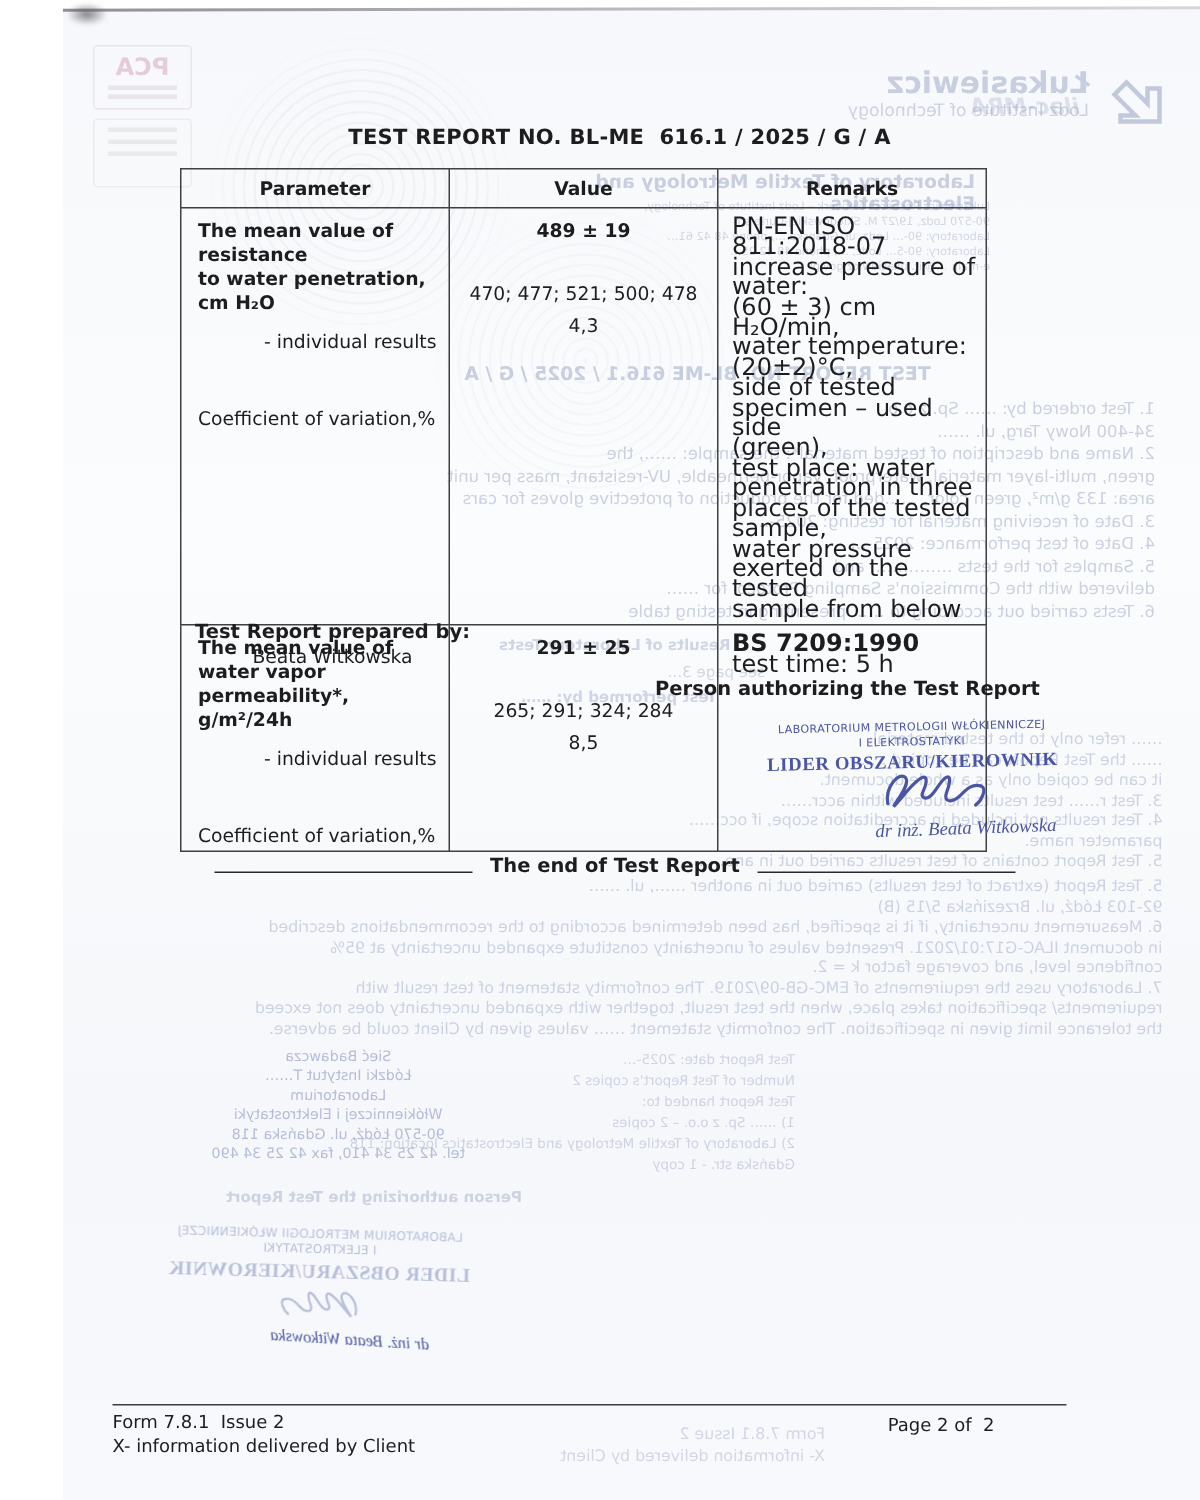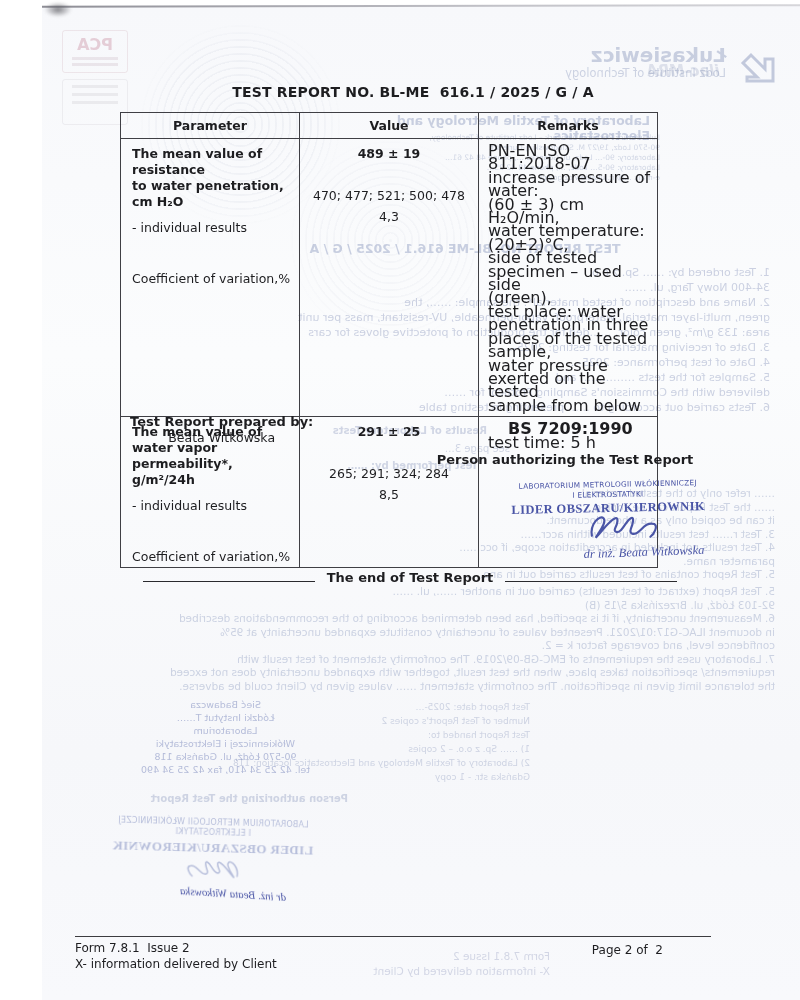--- a/index.html
+++ b/index.html
@@ -49,26 +49,26 @@
   .fg{position:absolute;}
   .title{left:120px;top:84px;width:586px;text-align:center;font-weight:bold;font-size:14px;white-space:pre;letter-spacing:.2px;}
   .tblwrap{left:120px;top:112px;width:586px;}
   table.rep{border-collapse:collapse;table-layout:fixed;width:538px;}
   table.rep th,table.rep td{border:1.3px solid #3f3f44;}
   table.rep th{height:25px;font-size:12.5px;font-weight:bold;text-align:center;padding:0;}
   td.param{width:225px;vertical-align:top;padding:7px 8px 3px 11px;font-size:12.5px;}
   td.val{width:161px;vertical-align:top;text-align:center;padding:7px 4px 5px;font-size:12.5px;}
   td.rem{width:200px;vertical-align:top;padding:5px 6px 4px 9px;font-size:16px;line-height:13.4px;}
   .pm{font-weight:bold;line-height:16px;margin-bottom:10px;}
-  .psub1{line-height:15px;margin-bottom:6px;}
+  .psub1{line-height:15px;margin-bottom:6px;text-align:right;}
   .psub2{line-height:15px;margin-top:36px;}
   .vm{font-weight:bold;line-height:16px;margin-bottom:26px;}
   .vs1{line-height:15px;margin-bottom:6px;}
   .vs2{line-height:15px;}
-  .bold-first div:first-child{font-weight:bold;margin-left:20px;}
+  .bold-first div:first-child{font-weight:bold;}
   td.cond{padding:6px 10px 6px 11px;font-size:12.5px;line-height:17px;}
   .cond-label{font-weight:bold;}
   .prep{left:130px;top:414px;font-size:12.5px;line-height:16px;text-align:center;}
   .prep .lbl{font-weight:bold;font-size:13px;}
   .auth{left:395px;top:452px;width:340px;text-align:center;font-weight:bold;font-size:13px;}
   .stamp{left:510px;top:480px;width:196px;text-align:center;color:#4a55a6;transform:rotate(-1.2deg);}
   .stamp .s1{font-size:7.4px;line-height:9.5px;letter-spacing:.25px;}
   .stamp .s3{font-family:"Liberation Serif",serif;font-weight:bold;font-size:12.5px;letter-spacing:.4px;margin-top:2px;}
   .sig{left:586px;top:509px;}
   .signer{left:538px;top:545px;width:212px;text-align:center;color:#4a55a6;

